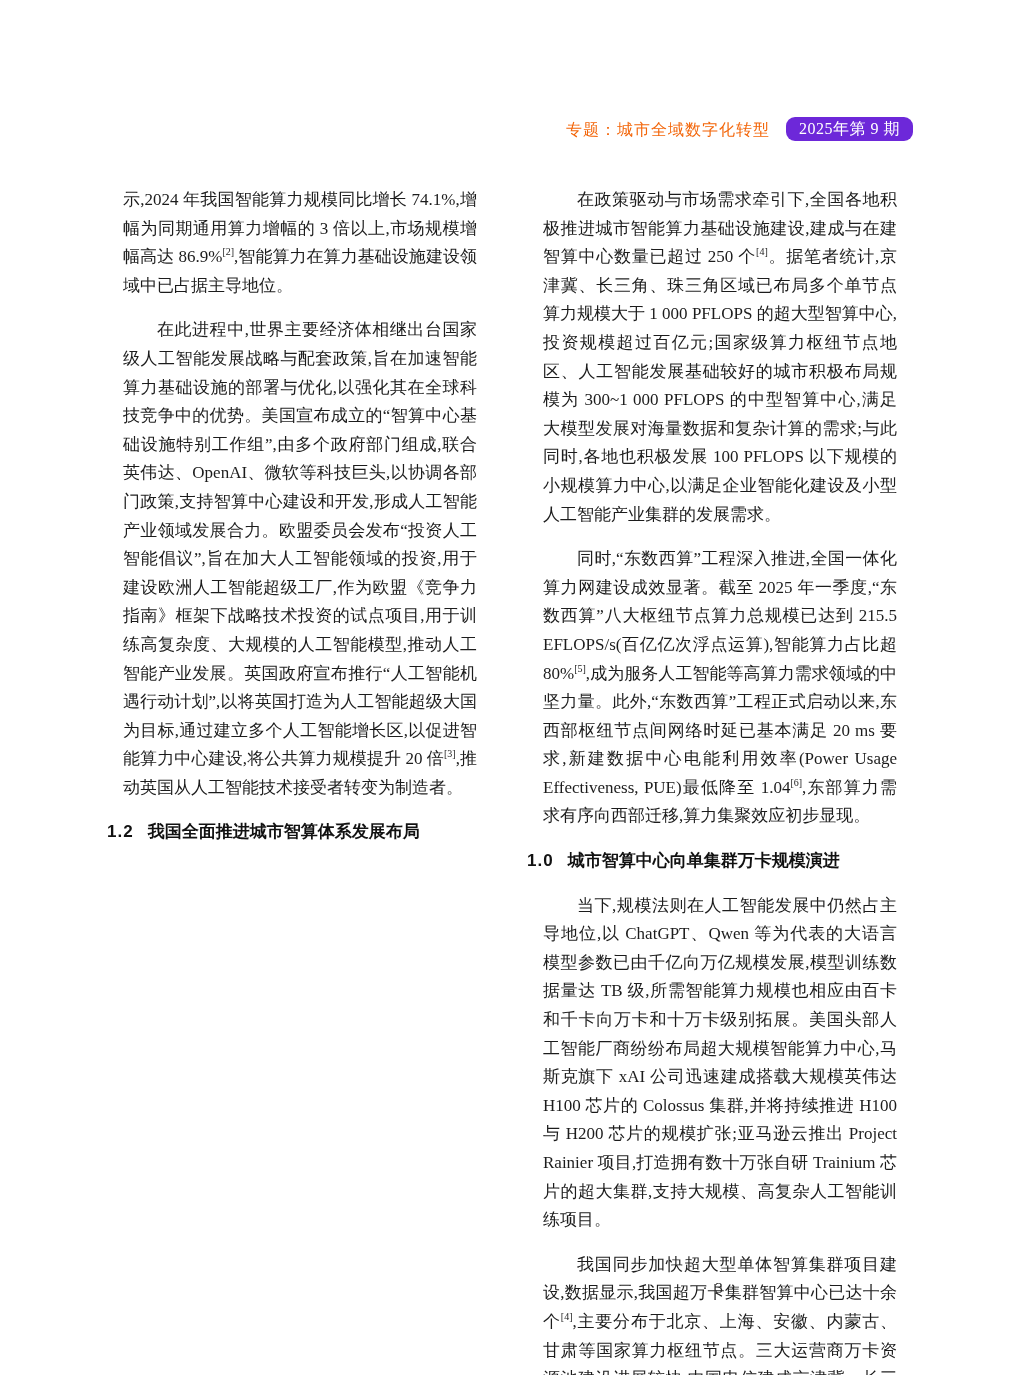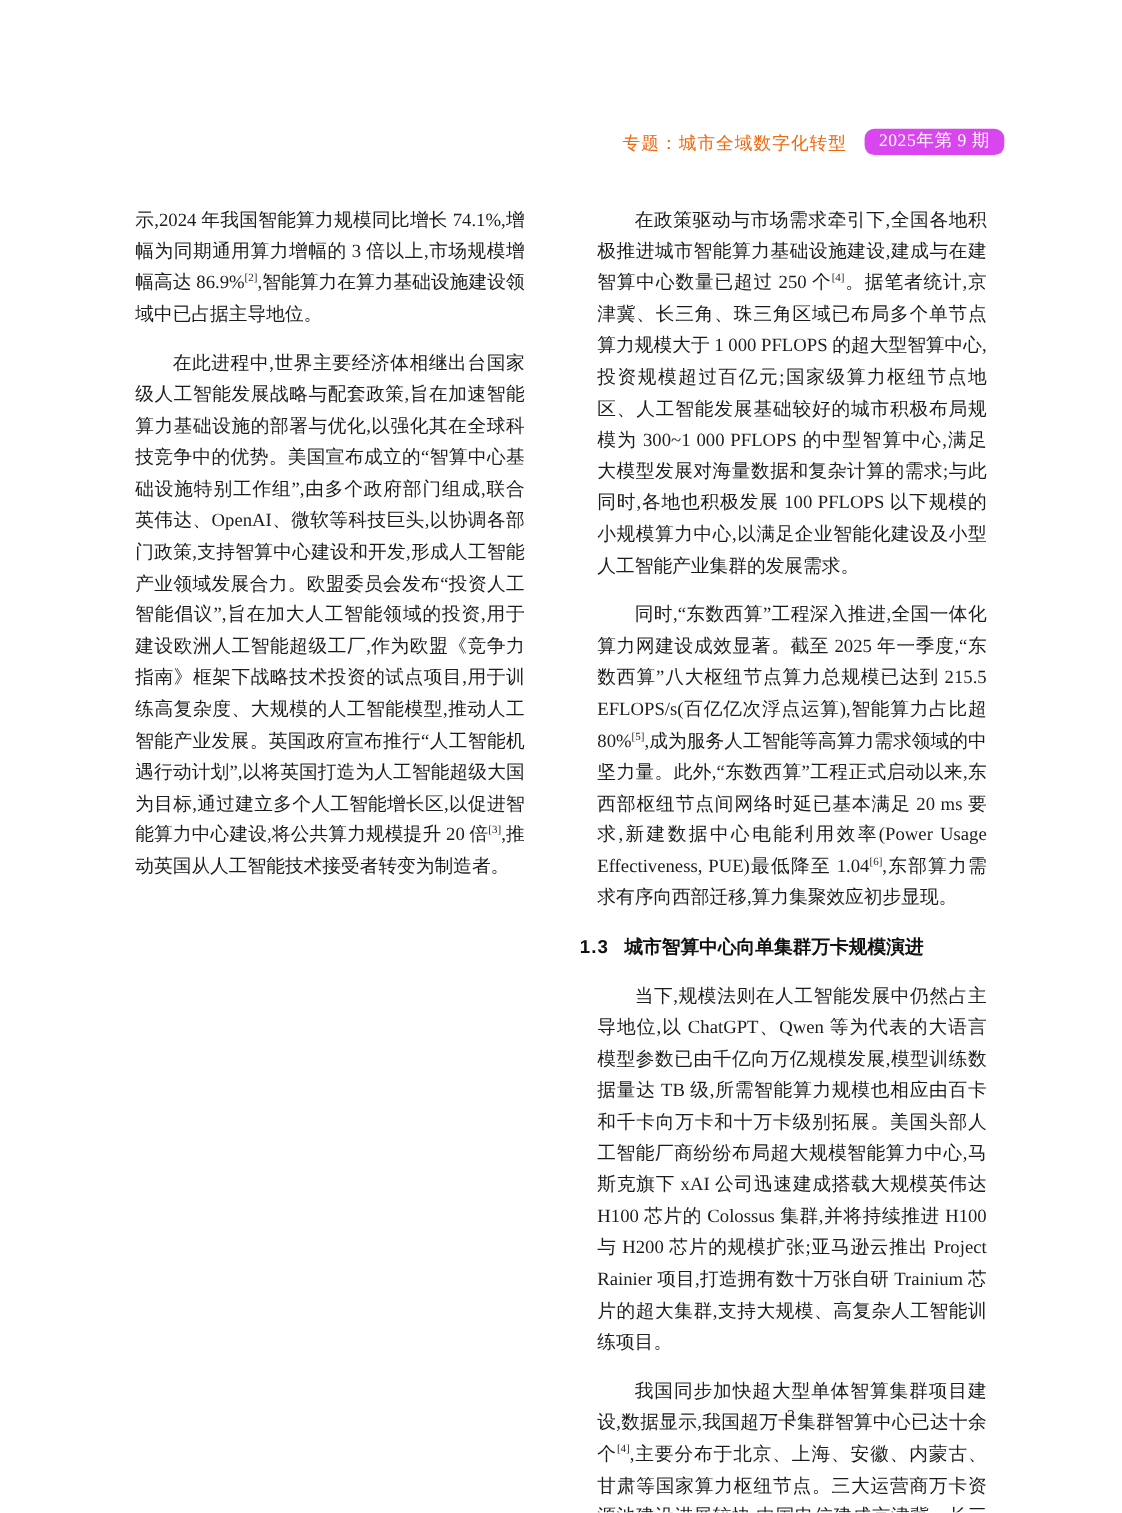--- a/index.html
+++ b/index.html
@@ -73,32 +73,33 @@
     letter-spacing:2px;
   }
 </style>
 </head>
 <body>
 
 <div class="page">
 
   <div class="header">
     <span class="topic" style="color: rgb(243, 102, 10);">专题：城市全域数字化转型</span>
-    <span class="badge" style="background: #d946ef;">2025年第 9 期</span>
+    <span class="badge" style="background: #6d28d9;">2025年第 9 期</span>
   </div>
 
   <div class="columns">
     <div class="col" id="col-left">
         <p class="body">示,2024 年我国智能算力规模同比增长 74.1%,增幅为同期通用算力增幅的 3 倍以上,市场规模增幅高达 86.9%<sup class="cite">[2]</sup>,智能算力在算力基础设施建设领域中已占据主导地位。</p>
         <p class="body indent">在此进程中,世界主要经济体相继出台国家级人工智能发展战略与配套政策,旨在加速智能算力基础设施的部署与优化,以强化其在全球科技竞争中的优势。美国宣布成立的“智算中心基础设施特别工作组”,由多个政府部门组成,联合英伟达、OpenAI、微软等科技巨头,以协调各部门政策,支持智算中心建设和开发,形成人工智能产业领域发展合力。欧盟委员会发布“投资人工智能倡议”,旨在加大人工智能领域的投资,用于建设欧洲人工智能超级工厂,作为欧盟《竞争力指南》框架下战略技术投资的试点项目,用于训练高复杂度、大规模的人工智能模型,推动人工智能产业发展。英国政府宣布推行“人工智能机遇行动计划”,以将英国打造为人工智能超级大国为目标,通过建立多个人工智能增长区,以促进智能算力中心建设,将公共算力规模提升 20 倍<sup class="cite">[3]</sup>,推动英国从人工智能技术接受者转变为制造者。</p>
+        <h3 class="heading"><span class="hnum">1.2</span><span>我国全面推进城市智算体系发展布局</span></h3>
       </div>
     <div class="col" id="col-right">
         <p class="body indent">在政策驱动与市场需求牵引下,全国各地积极推进城市智能算力基础设施建设,建成与在建智算中心数量已超过 250 个<sup class="cite">[4]</sup>。据笔者统计,京津冀、长三角、珠三角区域已布局多个单节点算力规模大于 1 000 PFLOPS 的超大型智算中心,投资规模超过百亿元;国家级算力枢纽节点地区、人工智能发展基础较好的城市积极布局规模为 300~1 000 PFLOPS 的中型智算中心,满足大模型发展对海量数据和复杂计算的需求;与此同时,各地也积极发展 100 PFLOPS 以下规模的小规模算力中心,以满足企业智能化建设及小型人工智能产业集群的发展需求。</p>
         <p class="body indent">同时,“东数西算”工程深入推进,全国一体化算力网建设成效显著。截至 2025 年一季度,“东数西算”八大枢纽节点算力总规模已达到 215.5 EFLOPS/s(百亿亿次浮点运算),智能算力占比超 80%<sup class="cite">[5]</sup>,成为服务人工智能等高算力需求领域的中坚力量。此外,“东数西算”工程正式启动以来,东西部枢纽节点间网络时延已基本满足 20 ms 要求,新建数据中心电能利用效率(Power Usage Effectiveness, PUE)最低降至 1.04<sup class="cite">[6]</sup>,东部算力需求有序向西部迁移,算力集聚效应初步显现。</p>
-        <h3 class="heading"><span class="hnum">1.3</span><span>城市智算中心向单集群万卡规模演进</span></h3>
+        <h3 class="heading"><span class="hnum">1.0</span><span>城市智算中心向单集群万卡规模演进</span></h3>
         <p class="body indent">当下,规模法则在人工智能发展中仍然占主导地位,以 ChatGPT、Qwen 等为代表的大语言模型参数已由千亿向万亿规模发展,模型训练数据量达 TB 级,所需智能算力规模也相应由百卡和千卡向万卡和十万卡级别拓展。美国头部人工智能厂商纷纷布局超大规模智能算力中心,马斯克旗下 xAI 公司迅速建成搭载大规模英伟达 H100 芯片的 Colossus 集群,并将持续推进 H100 与 H200 芯片的规模扩张;亚马逊云推出 Project Rainier 项目,打造拥有数十万张自研 Trainium 芯片的超大集群,支持大规模、高复杂人工智能训练项目。</p>
         <p class="body indent">我国同步加快超大型单体智算集群项目建设,数据显示,我国超万卡集群智算中心已达十余个<sup class="cite">[4]</sup>,主要分布于北京、上海、安徽、内蒙古、甘肃等国家算力枢纽节点。三大运营商万卡资源池建设进展较快,中国电信建成京津冀、长三角两大全液冷万卡智算资源池;中国移动推进哈尔滨、呼和浩特、贵阳 3 个万卡智算集群商用;中国联通加快打造上海、呼和浩特等万卡智算集群。此外,头部科技企业积极投身十万卡智算集群建设,百度、阿里、腾讯等公司分别推出超十万卡大规模</p>
       </div>
   </div>
 
   <div class="footer">
     <span>· 3 ·</span>
   </div>
 
 </div>

